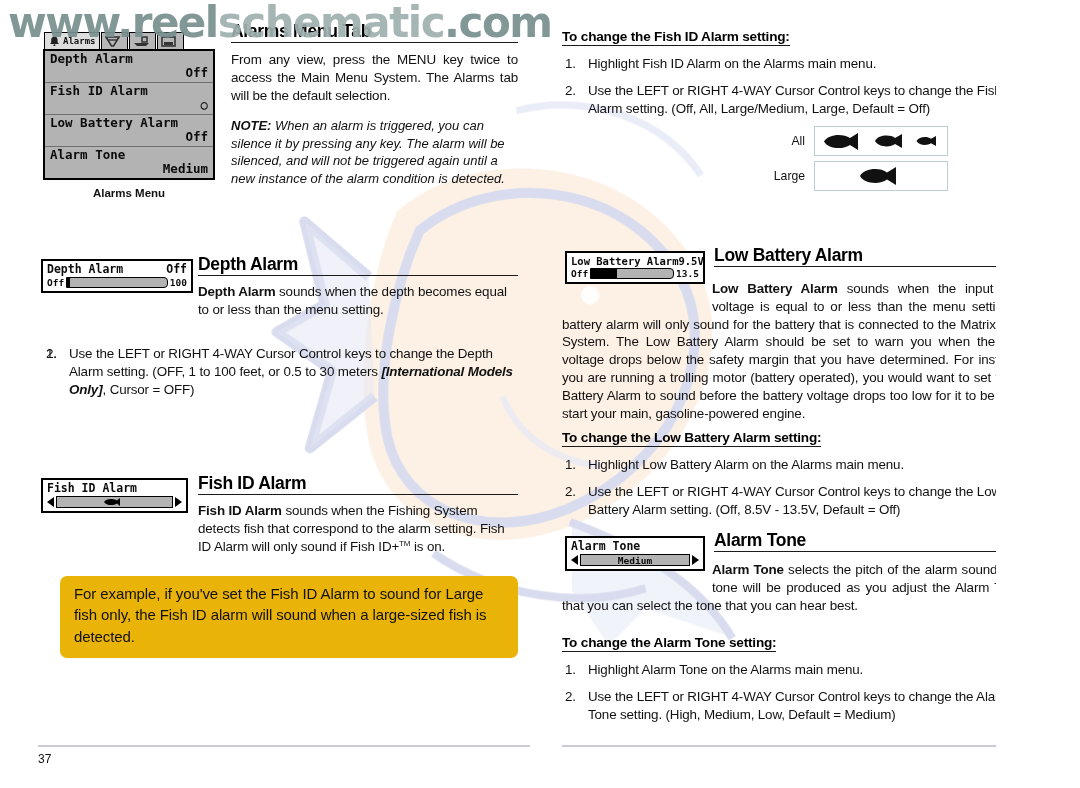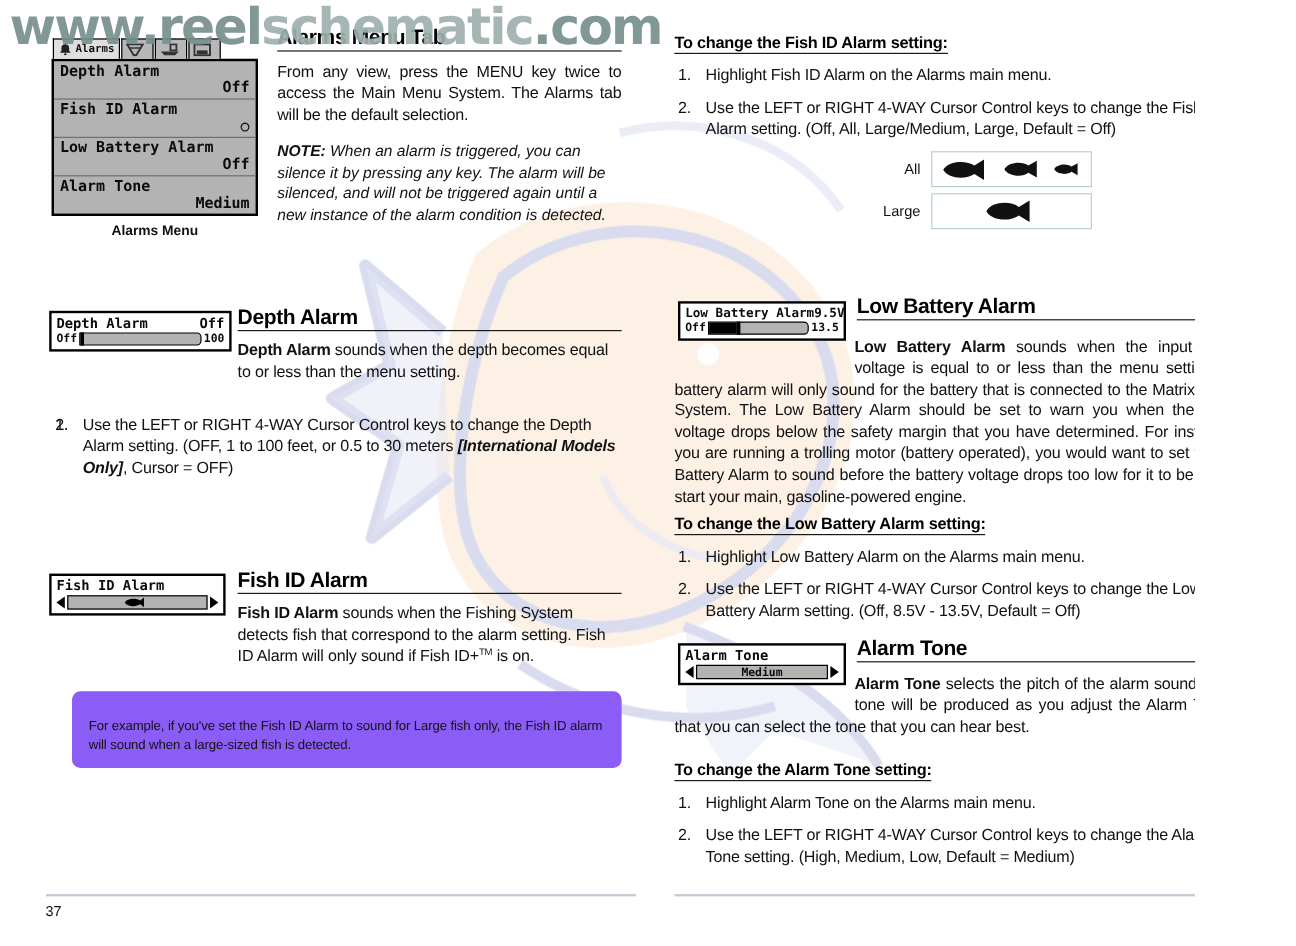--- a/index.html
+++ b/index.html
@@ -190,32 +190,32 @@
     flex: 1; height: 12px;
     border: 1.4px solid #000;
     background: #b3b3b3;
     display: flex; align-items: center; justify-content: center;
     font-size: 9.5px; font-weight: bold; color: #0b0b0b;
   }
 
   
   .callout {
     position: absolute;
-    background: #8b5cf6;
+    background: #eab308;
     border-radius: 7px;
-    padding: 22px 14px 11px 14px;
-    font-size: 11px;
+    padding: 7px 14px 11px 14px;
+    font-size: 15px;
     line-height: 1.42;
     color: #111;
     z-index: 20;
     letter-spacing: -0.1px;
   }
 
   
-  .fishtable { position: absolute; z-index: 20; }
+  .fishtable { position: absolute; z-index: 20; margin-left: 38px; }
   .fishrow { display: flex; align-items: center; margin-bottom: 5px; }
   .fishlabel {
     width: 92px; text-align: right; padding-right: 9px;
     font-size: 12.2px; color: #111; font-weight: normal;
   }
   .fishbox {
     width: 134px; height: 30px;
     border: 1px solid #b9cfd2;
     background: #fff;
     display: flex; align-items: center; justify-content: center;

